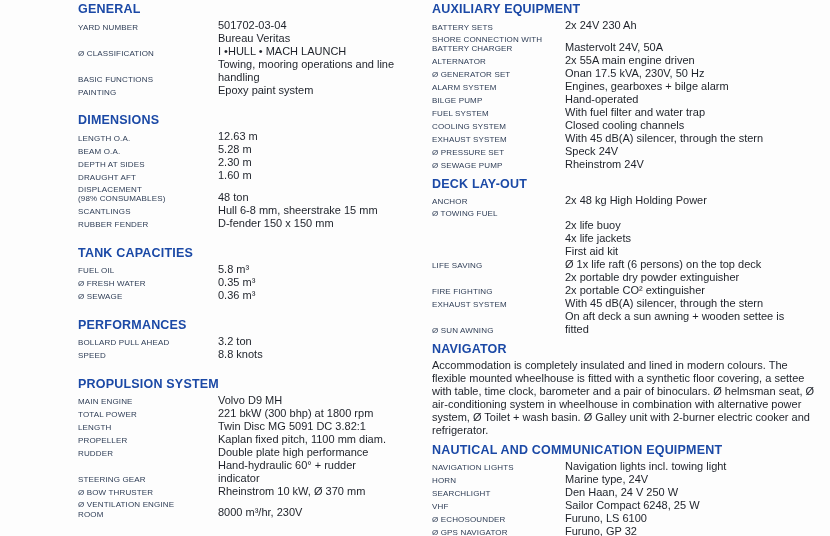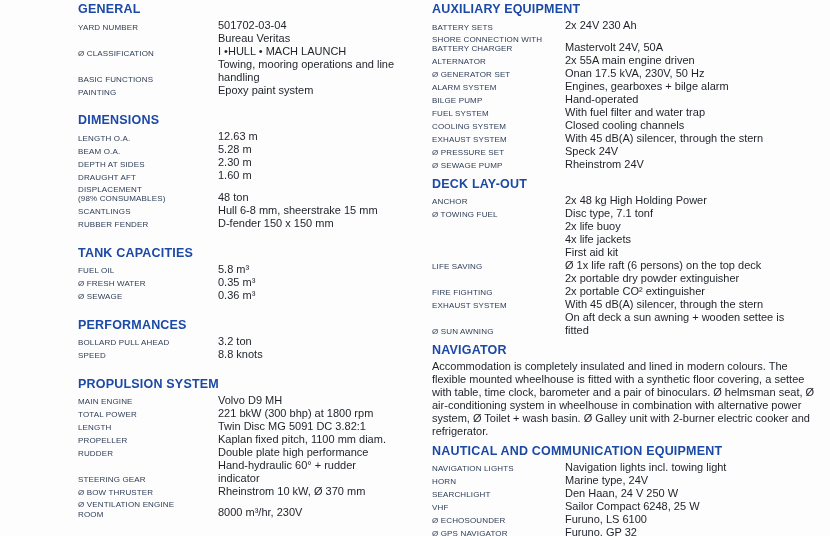--- a/index.html
+++ b/index.html
@@ -228,21 +228,20 @@
   </div>
       </section>
       <section class="section">
     <h2 class="section-title">DECK LAY-OUT</h2>
   <div class="row">
     <div class="label">ANCHOR</div>
     <div class="value">2x 48 kg High Holding Power</div>
   </div>
         <div class="row">
     <div class="label">Ø TOWING FUEL</div>
-    <div class="value">Disc type, 7.1 tonf</div>
   </div>
         <div class="row">
     <div class="label">LIFE SAVING</div>
     <div class="value">2x life buoy
 4x life jackets
 First aid kit
 Ø 1x life raft (6 persons) on the top deck</div>
   </div>
         <div class="row">
     <div class="label">FIRE FIGHTING</div>

